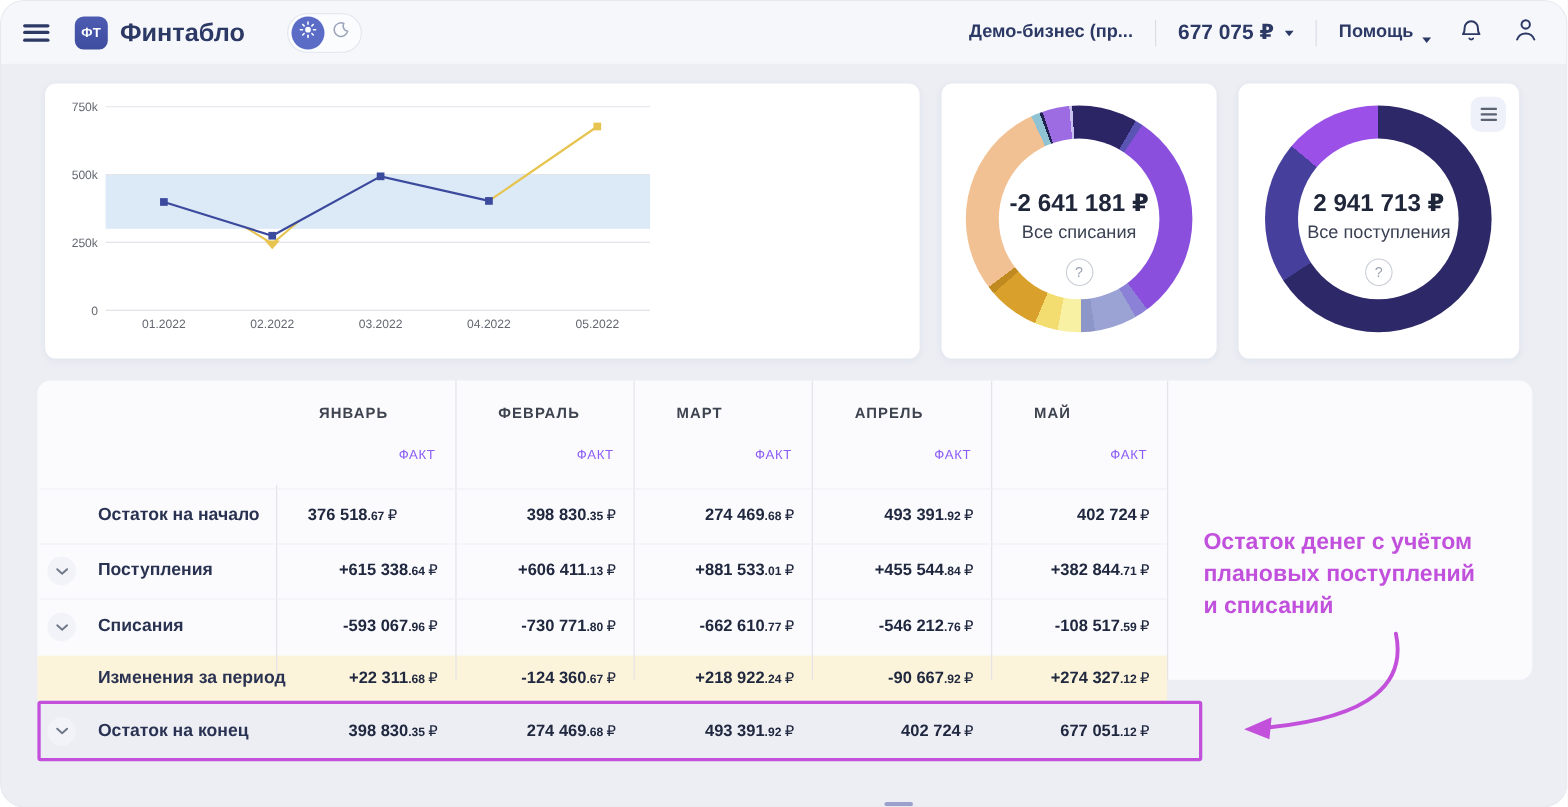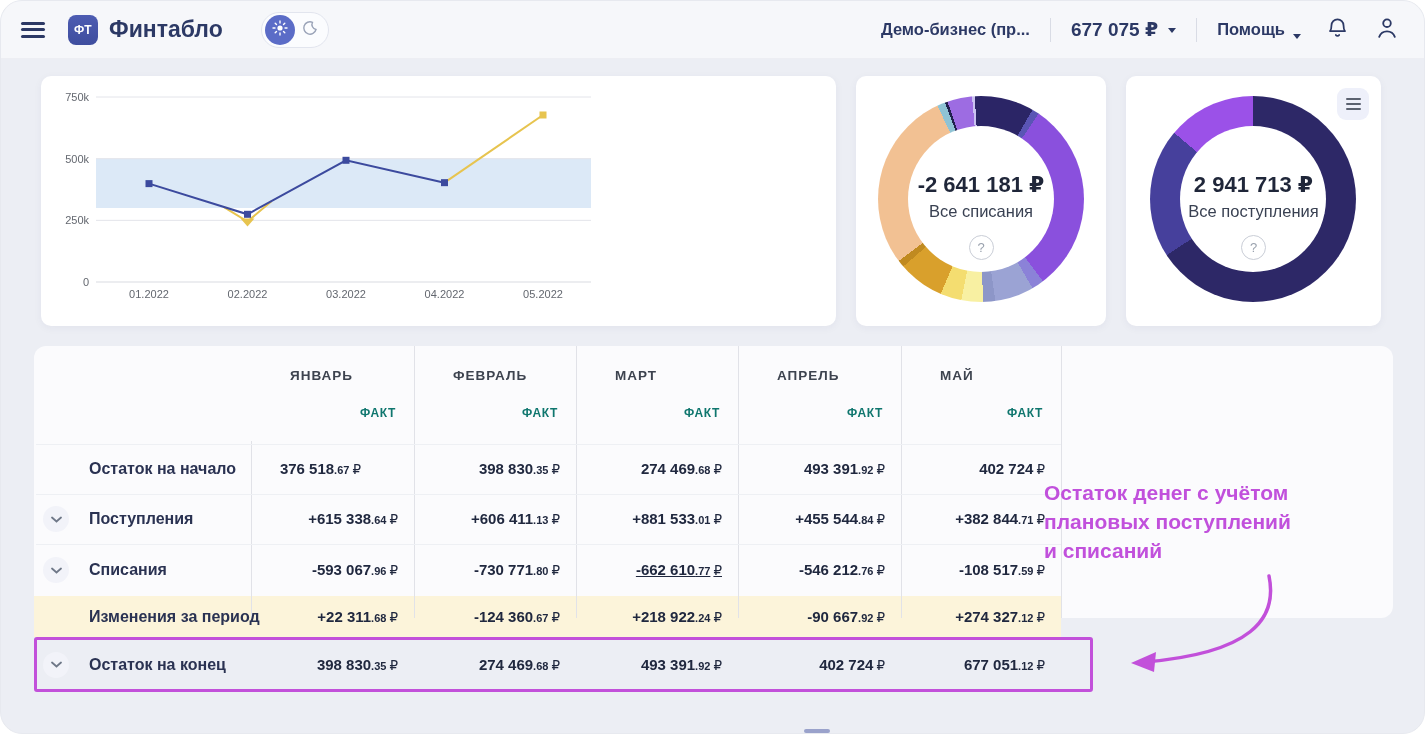--- a/index.html
+++ b/index.html
@@ -52,36 +52,36 @@
                background:#eef0fa; display:flex; flex-direction:column; gap:3.5px; align-items:center;
                justify-content:center; cursor:pointer; }
   .card-menu div { width:15px; height:1.8px; background:#5b6270; border-radius:1px; }
 
   
   .panel { position:absolute; left:33px; top:345px; width:1359px; height:272px; background:#fbfbfd;
            border-radius:12px; }
   .v-div { position:absolute; width:1px; background:#e1e2e8; top:0; bottom:0; }
   .h-sep { position:absolute; height:1px; background:#eef0f4; left:2px; }
   .month-h { position:absolute; font-size:13.5px; font-weight:600; letter-spacing:1px; color:#3d434f; top:22px; }
-  .fact-h { position:absolute; font-size:12px; font-weight:700; letter-spacing:.6px; color:#0f766e; top:60px; }
+  .fact-h { position:absolute; font-size:12px; font-weight:400; letter-spacing:.6px; color:#8b5cf6; top:60px; }
   .row { position:absolute; left:0; right:0; }
   .row-label { position:absolute; left:55px; top:50%; transform:translateY(-50%); font-size:16px;
                font-weight:bold; color:#2a3252; white-space:nowrap; }
   .expand { position:absolute; left:9px; top:50%; transform:translateY(-50%); width:26px; height:26px;
             border-radius:50%; background:#f2f3f9; display:flex; align-items:center; justify-content:center; cursor:pointer; }
   .cell { position:absolute; top:50%; transform:translateY(-50%); white-space:nowrap; color:#20283f; }
   .cell .int { font-size:15px; font-weight:700; }
   .cell .dec { font-size:11px; font-weight:700; }
   .cell .cur { font-size:13.5px; font-weight:400; margin-left:3px; }
   .cream { position:absolute; background:#fcf4da; }
   .hl-box { position:absolute; left:0px; top:291px; width:1059px; height:55px; border:3px solid #c250da;
             border-radius:3px; pointer-events:none; }
 
   
-  .annotation { position:absolute; left:1043px; top:477px; width:320px; }
+  .annotation { position:absolute; left:1093px; top:477px; width:320px; }
   .annotation div { font-size:21px; line-height:29px; font-weight:bold; color:#c150dc; }
   .scroll-dash { position:absolute; left:803px; top:728px; width:26px; height:4px; border-radius:2px;
                  background:#9aa2cb; cursor:pointer; }
 </style>
 </head>
 <body>
 
 <div class="window">
 
   <header class="topbar">
@@ -248,21 +248,21 @@
       </div>
       <div class="row" style="top:198px;height:52px;">
         <div class="expand" style="">
           <svg width="11" height="7" viewBox="0 0 11 7" fill="none" stroke="#6f7888" stroke-width="1.8" stroke-linecap="round">
             <path d="M1 1.5 L5.5 5.5 L10 1.5"></path>
           </svg>
         </div>
         <div class="row-label" style="">Списания</div>
         <div class="cell" style="right:995px;"><span class="int">-593 067</span><span class="dec">.96</span><span class="cur">₽</span></div>
         <div class="cell" style="right:833px;"><span class="int">-730 771</span><span class="dec">.80</span><span class="cur">₽</span></div>
-        <div class="cell" style="right:671px;text-decoration:underline;"><span class="int">-662 610</span><span class="dec">.77</span><span class="cur">₽</span></div>
+        <div class="cell" style="right:671px;"><span class="int">-662 610</span><span class="dec">.77</span><span class="cur">₽</span></div>
         <div class="cell" style="right:508px;"><span class="int">-546 212</span><span class="dec">.76</span><span class="cur">₽</span></div>
         <div class="cell" style="right:348px;"><span class="int">-108 517</span><span class="dec">.59</span><span class="cur">₽</span></div>
       </div>
       <div class="row" style="top:250px;height:41px;">
         <div class="row-label" style="">Изменения за период</div>
         <div class="cell" style="right:995px;"><span class="int">+22 311</span><span class="dec">.68</span><span class="cur">₽</span></div>
         <div class="cell" style="right:833px;"><span class="int">-124 360</span><span class="dec">.67</span><span class="cur">₽</span></div>
         <div class="cell" style="right:671px;"><span class="int">+218 922</span><span class="dec">.24</span><span class="cur">₽</span></div>
         <div class="cell" style="right:508px;"><span class="int">-90 667</span><span class="dec">.92</span><span class="cur">₽</span></div>
         <div class="cell" style="right:348px;"><span class="int">+274 327</span><span class="dec">.12</span><span class="cur">₽</span></div>

